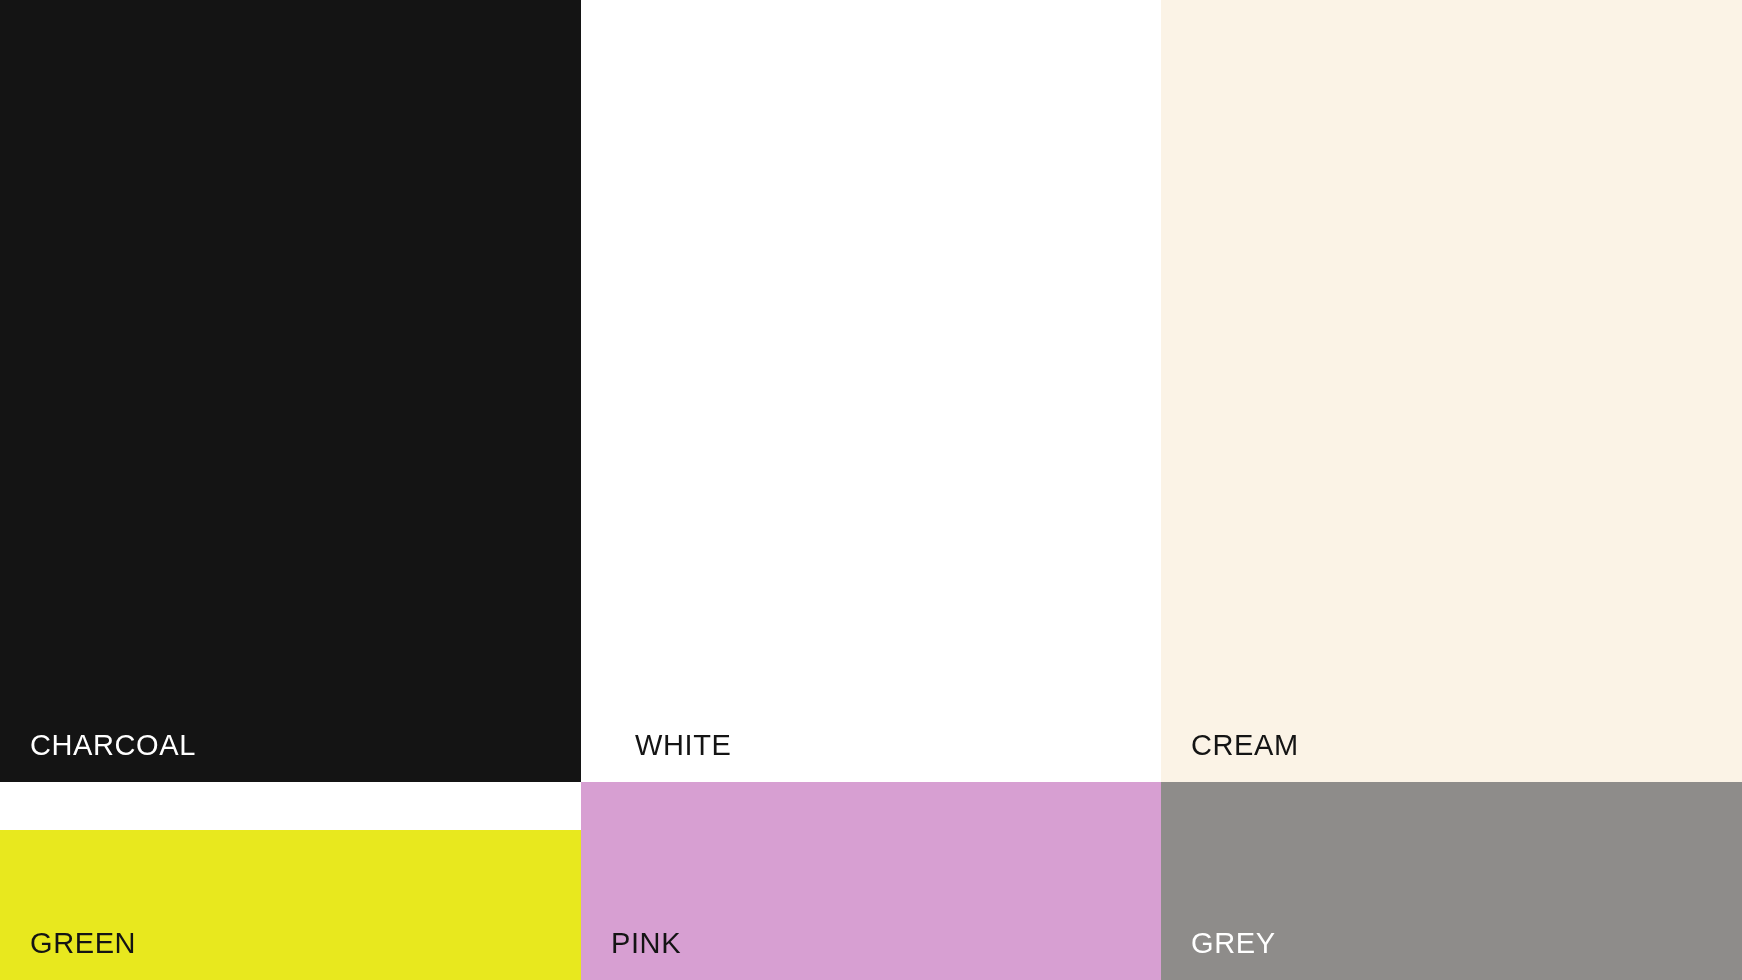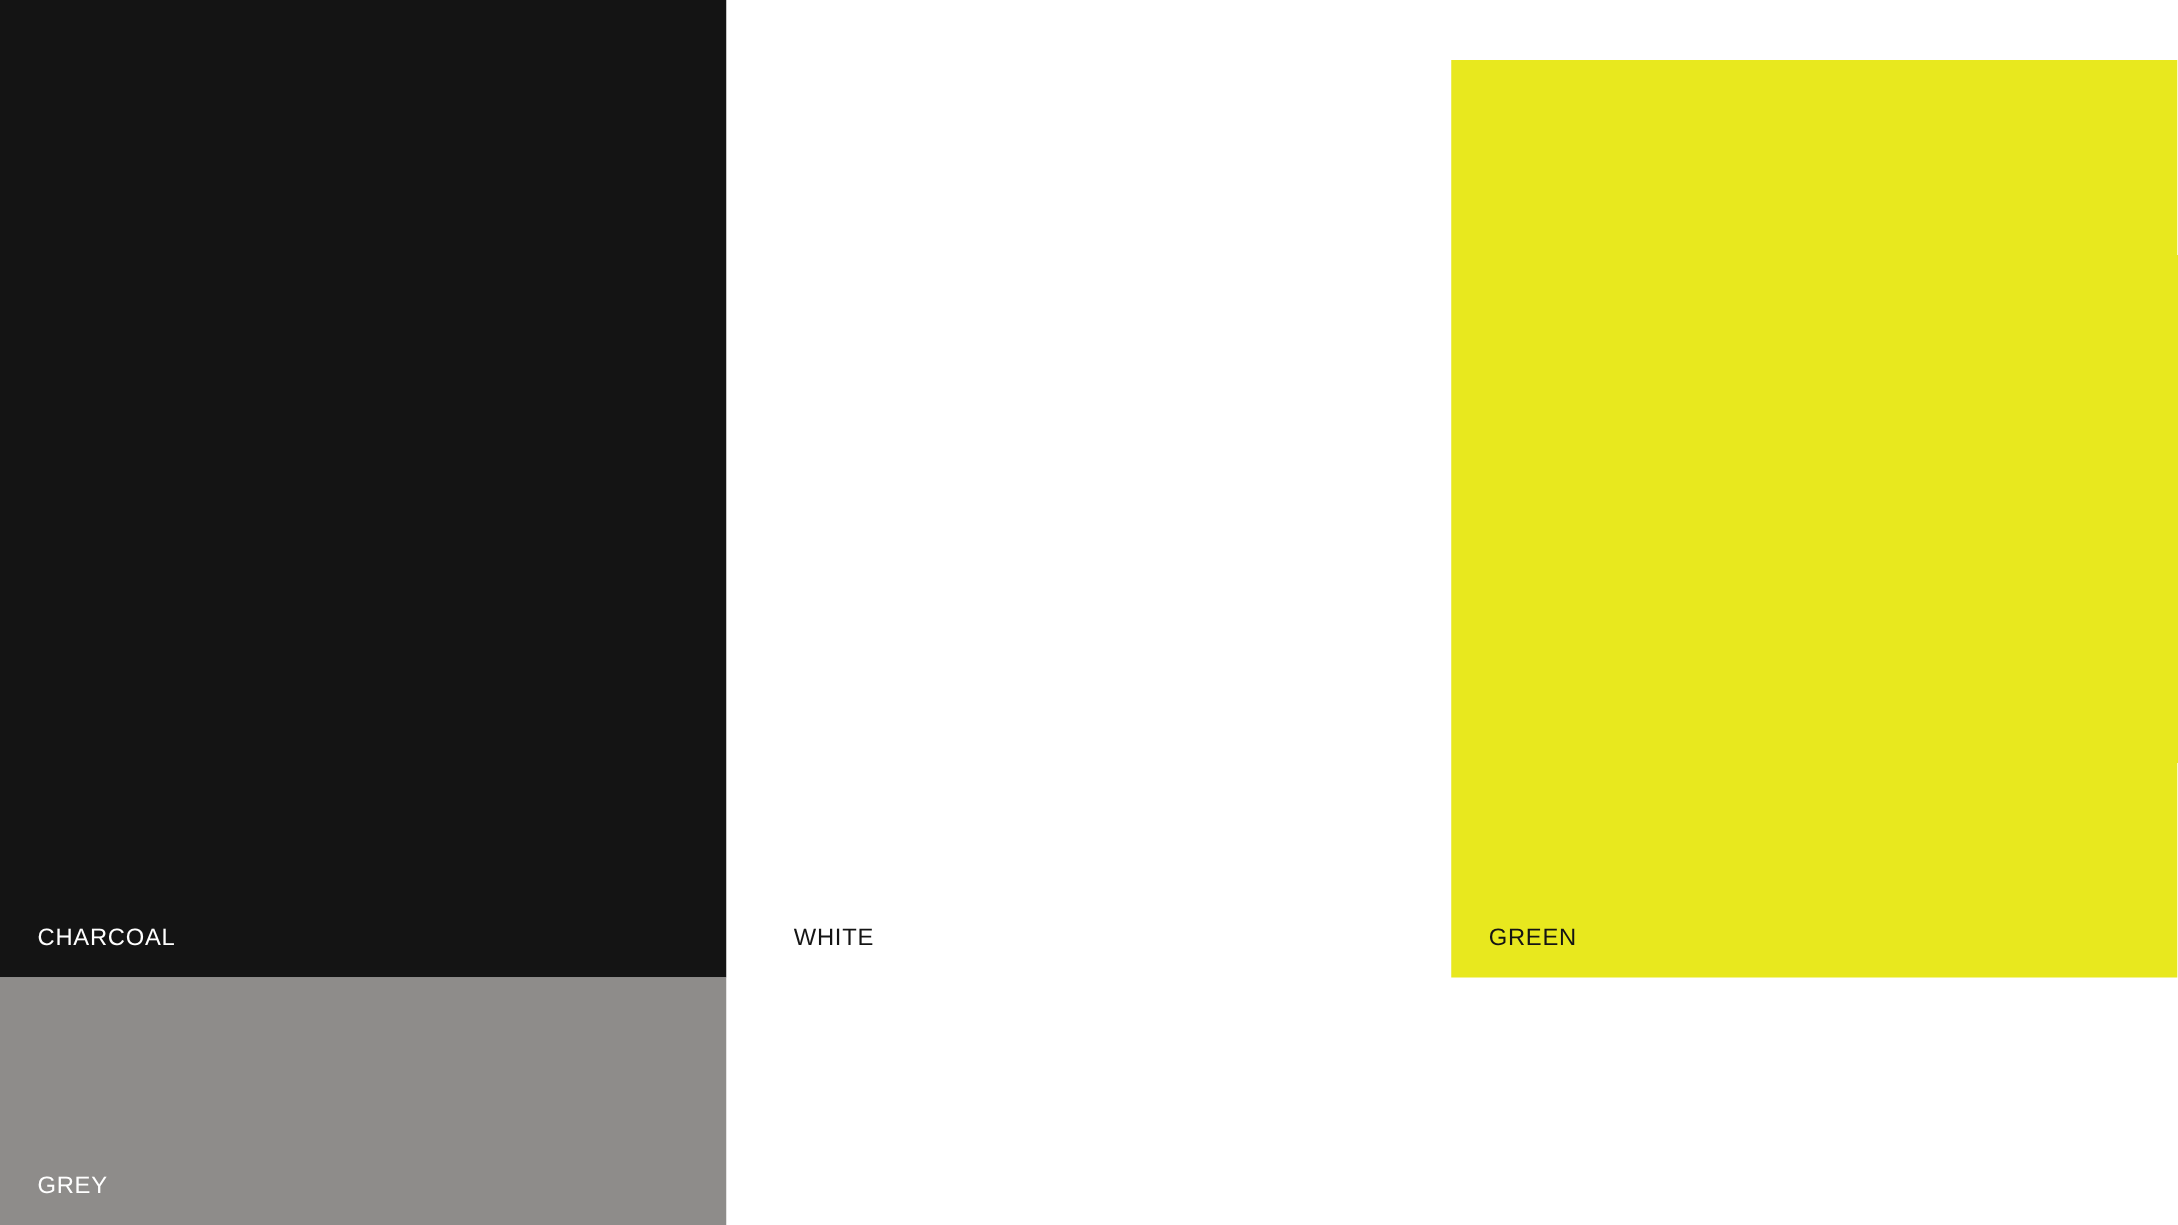--- a/index.html
+++ b/index.html
@@ -27,21 +27,21 @@
     box-sizing: border-box;
     overflow: hidden;
     display: block;
   }
 
   .swatch-label {
     position: absolute;
     left: 30px;
     bottom: 22px;
     font-family: "Liberation Sans", sans-serif;
-    font-size: 19px;
+    font-size: 29px;
     line-height: 1;
     letter-spacing: 0.6px;
     font-weight: 400;
     text-transform: uppercase;
     white-space: nowrap;
     user-select: none;
   }
 </style>
 </head>
 <body>
@@ -49,23 +49,29 @@
 <div id="palette-grid">
 
   <div class="swatch" style="background-color: rgb(20, 20, 20);">
     <span class="swatch-label" style="color: rgb(255, 255, 255);">CHARCOAL</span>
   </div>
 
   <div class="swatch" style="background-color: rgb(255, 255, 255); margin-left: 24px;">
     <span class="swatch-label" style="color: rgb(20, 20, 20);">WHITE</span>
   </div>
 
+  <div class="swatch" style="background-color: rgb(251, 243, 230);">
+    <span class="swatch-label" style="color: rgb(20, 20, 20);">CREAM</span>
+  </div>
 
   <div class="swatch" style="background-color: rgb(232, 232, 30); margin-top: 48px;">
     <span class="swatch-label" style="color: rgb(20, 20, 20);">GREEN</span>
   </div>
 
+  <div class="swatch" style="background-color: rgb(215, 159, 210);">
+    <span class="swatch-label" style="color: rgb(20, 20, 20);">PINK</span>
+  </div>
 
   <div class="swatch" style="background-color: rgb(142, 140, 138);">
     <span class="swatch-label" style="color: rgb(255, 255, 255); margin-top: 16px;">GREY</span>
   </div>
 
 </div>
 
 </body></html>

